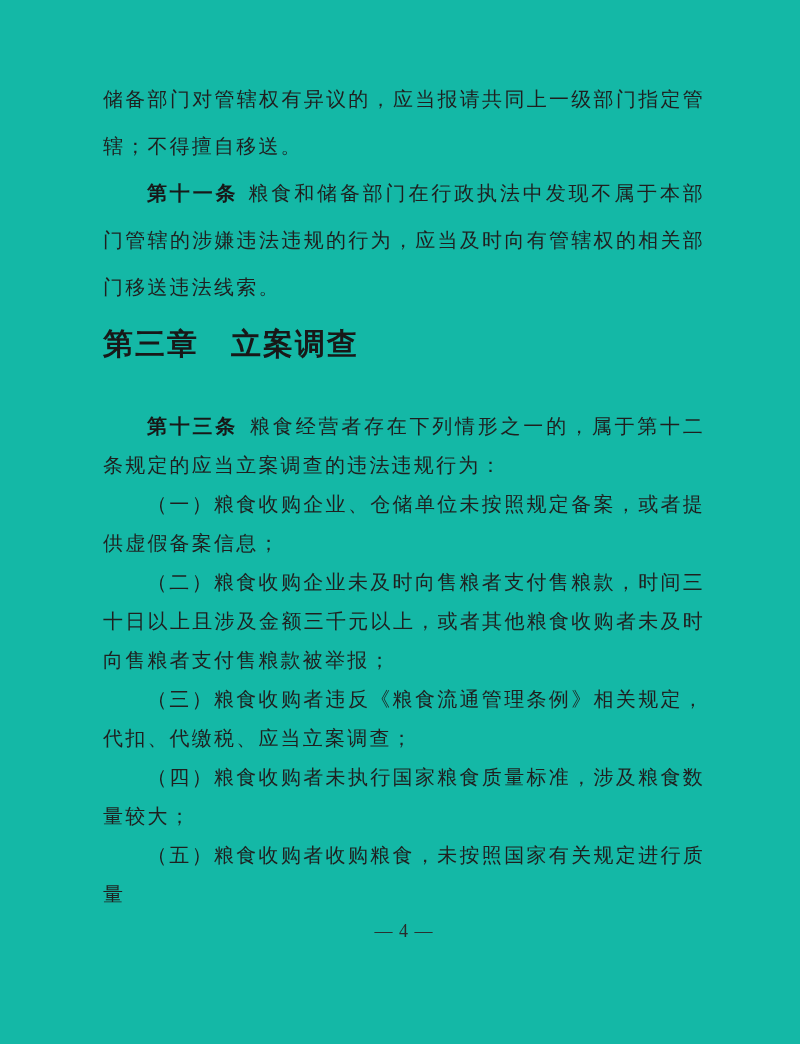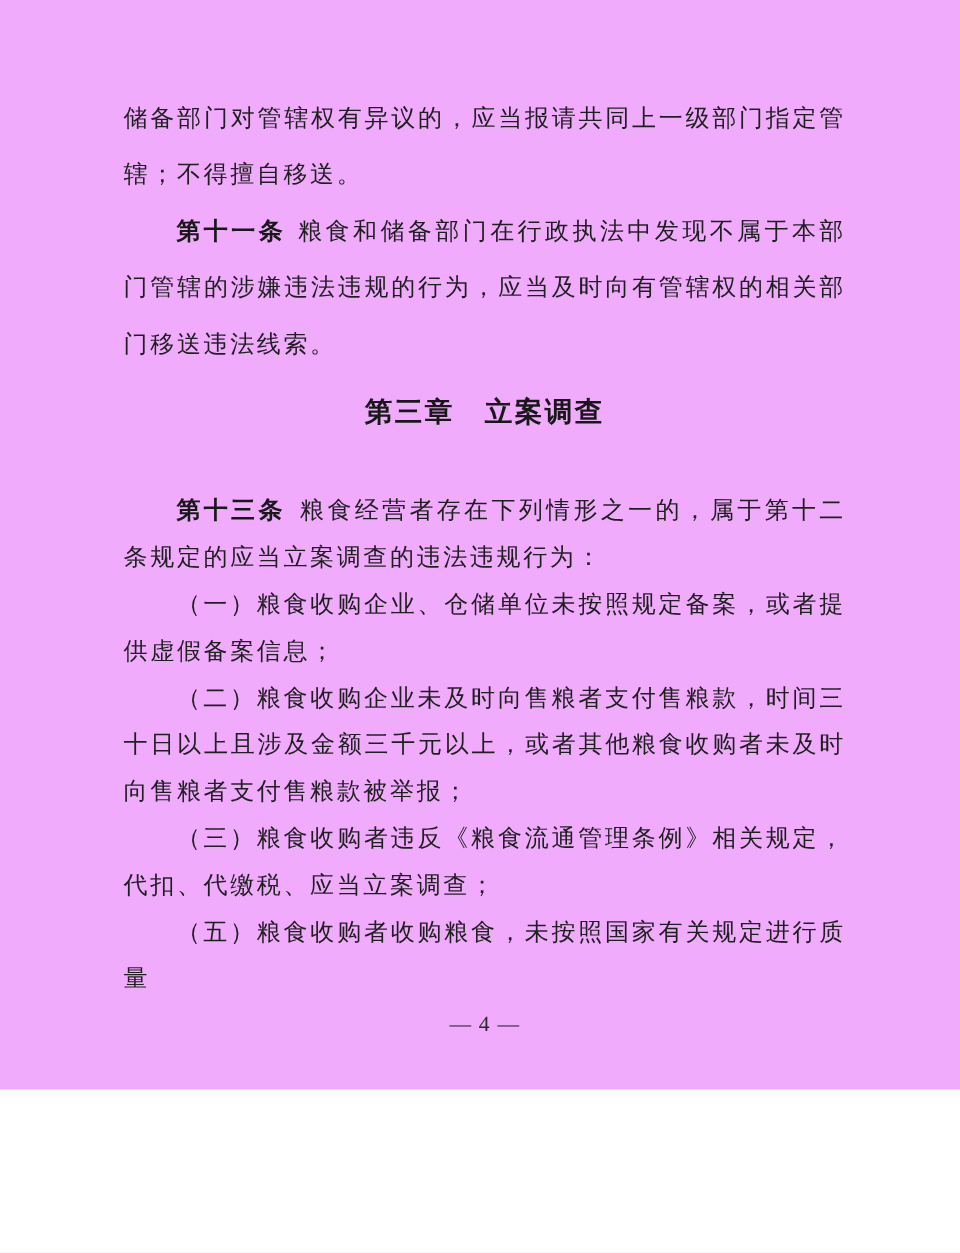--- a/index.html
+++ b/index.html
@@ -3,22 +3,22 @@
 <meta charset="utf-8">
 <style>
   html, body {
     margin: 0;
     padding: 0;
     background: #ffffff;
   }
   .sheet {
     position: relative;
     width: 800px;
-    height: 908px;
-    background: #f0abfc;
+    height: 1044px;
+    background: #14b8a6;
     overflow: hidden;
     font-family: "Liberation Serif", "DejaVu Serif", serif;
     color: #1f1f1f;
   }
   .content {
     position: absolute;
     left: 103px;
     top: 76px;
     width: 602px;
   }
@@ -36,24 +36,24 @@
     font-family: "Liberation Sans", "DejaVu Sans", sans-serif;
     font-weight: 700;
     color: #181818;
   }
   .gap-1 { margin-right: 10px; }
   .gap-2 { margin-right: 12px; }
   .chapter-heading {
     margin: 9px 0 40px 0;
     height: 47px;
     line-height: 47px;
-    text-align: center;
+    text-align: left;
     font-family: "Liberation Sans", "DejaVu Sans", sans-serif;
     font-weight: 700;
-    font-size: 23px;
+    font-size: 30px;
     letter-spacing: 2px;
     color: #181818;
   }
   .page-number {
     margin-top: 6px;
     text-align: center;
     font-size: 18px;
     letter-spacing: 1px;
     line-height: 22px;
     color: #2a2a2a;
@@ -80,19 +80,20 @@
       <p class="para indent">
         <span class="article-label gap-2">第十三条</span><span>粮食经营者存在下列情形之一的，属于第十二条规定的应当立案调查的违法违规行为：</span>
       </p>
 
       <p class="para indent">（一）粮食收购企业、仓储单位未按照规定备案，或者提供虚假备案信息；</p>
 
       <p class="para indent">（二）粮食收购企业未及时向售粮者支付售粮款，时间三十日以上且涉及金额三千元以上，或者其他粮食收购者未及时向售粮者支付售粮款被举报；</p>
 
       <p class="para indent">（三）粮食收购者违反《粮食流通管理条例》相关规定，代扣、代缴税、应当立案调查；</p>
 
+      <p class="para indent">（四）粮食收购者未执行国家粮食质量标准，涉及粮食数量较大；</p>
 
       <p class="para indent">（五）粮食收购者收购粮食，未按照国家有关规定进行质量</p>
     </div>
 
     <div class="page-number">— 4 —</div>
   </div>
 </div>
 
 </body></html>

